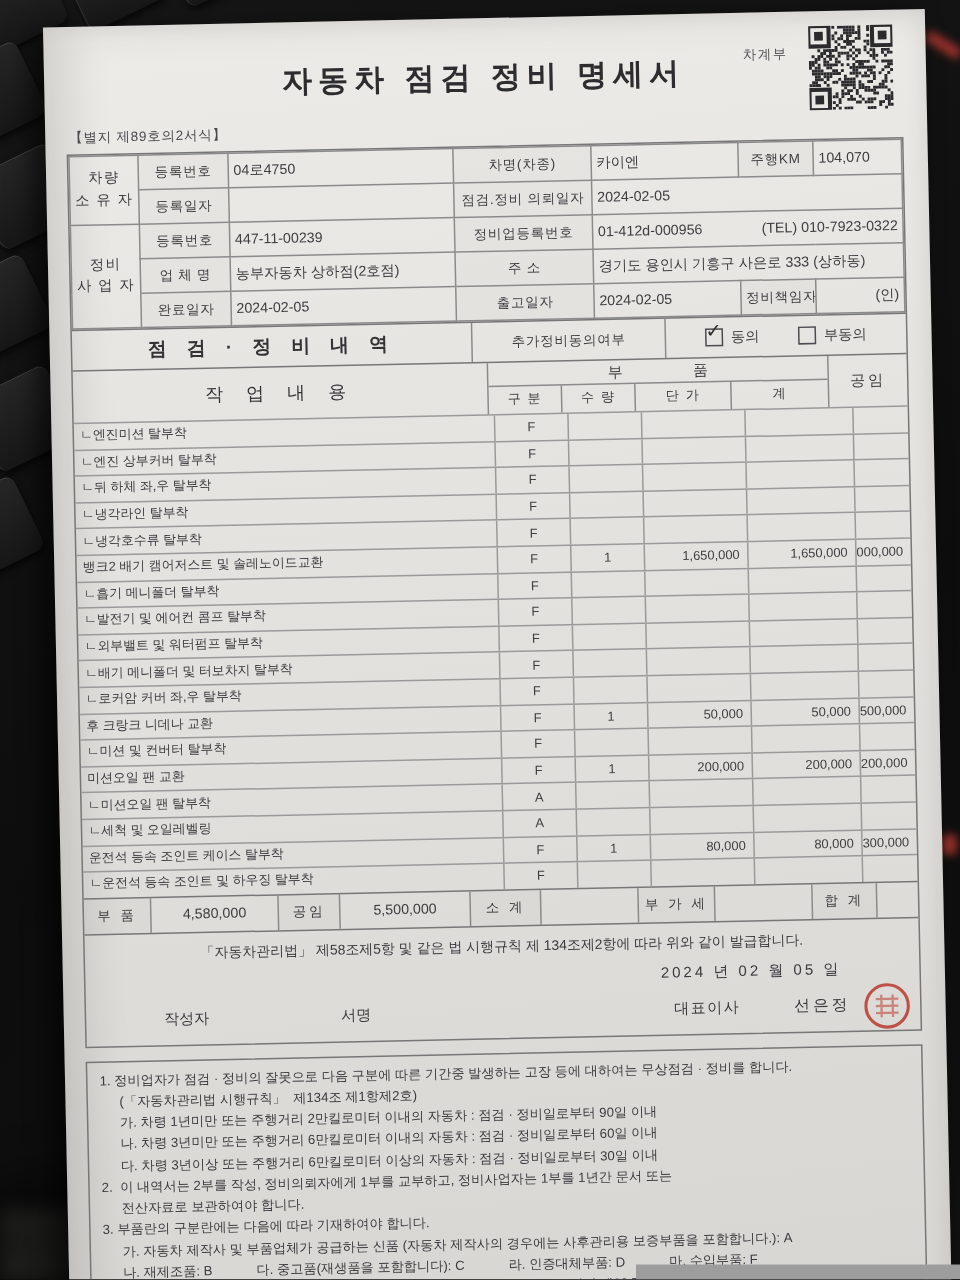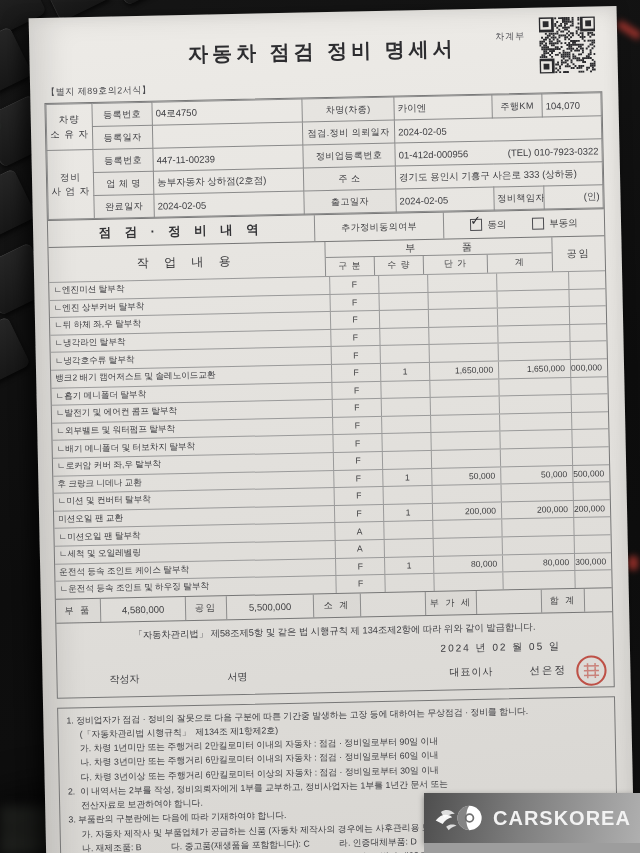--- a/index.html
+++ b/index.html
@@ -715,25 +715,14 @@
             <div class="note-line">3. 부품란의 구분란에는 다음에 따라 기재하여야 합니다.</div>
             <div class="note-line ind">가. 자동차 제작사 및 부품업체가 공급하는 신품 (자동차 제작사의 경우에는 사후관리용 보증부품을 포함합니다.): A</div>
             <div class="note-line ind">나. 재제조품: B            다. 중고품(재생품을 포함합니다): C            라. 인증대체부품: D            마. 수입부품: F</div>
             <div class="note-line">※ 재생정비한 원동기를 부품으로 사용한 경우에는 「자동차관리법 시행규칙」  별지 제83호서식의</div>
           </div>
       </div>
 
     </div>
   </div>
 
-  <div class="wm-bar">
-    <svg width="52" height="30" viewBox="0 0 60 34">
-      <path d="M2,20 C8,12 16,12 21,16 C16,17 12,20 10,24 Z" fill="#ffffff" opacity="0.95"></path>
-      <path d="M8,10 C14,6 20,8 24,12 C19,12 15,14 12,17 Z" fill="#ffffff" opacity="0.8"></path>
-      <path d="M14,27 C18,24 23,24 26,26 C22,27 19,29 17,31 Z" fill="#ffffff" opacity="0.8"></path>
-      <circle cx="41" cy="17" r="14" fill="#ffffff"></circle>
-      <path d="M41,3 A14,14 0 0 0 41,31 C36,27 36,7 41,3 Z" fill="#6e6e6e" opacity="0.85"></path>
-      <circle cx="41" cy="17" r="4.5" fill="none" stroke="#6e6e6e" stroke-width="2"></circle>
-    </svg>
-    <span class="wm-text">CARSKOREA</span>
-  </div>
   <div class="photo-strip"></div>
 </div>
 
 </body></html>

